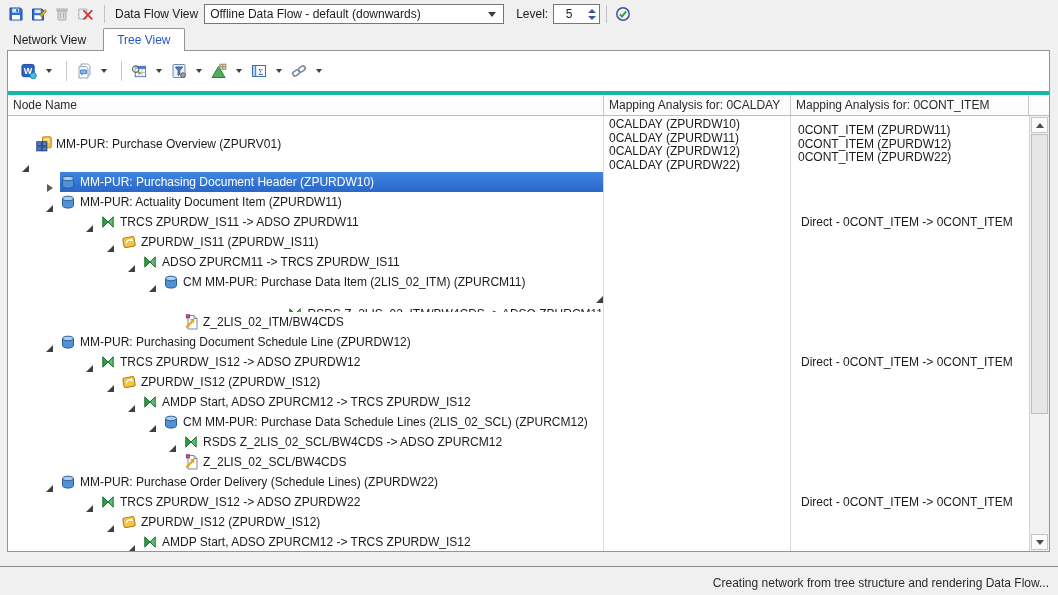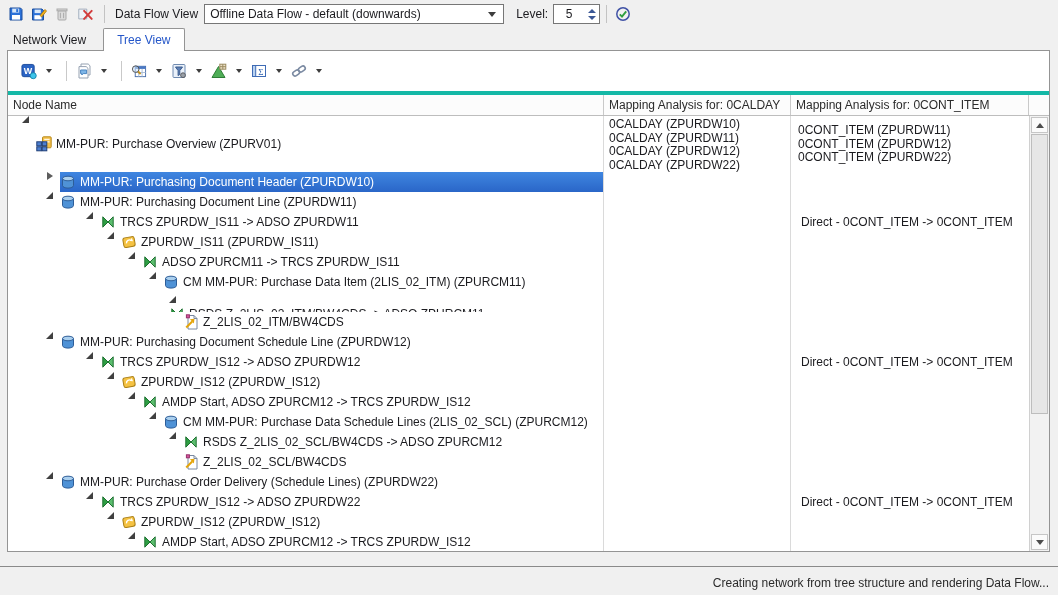--- a/index.html
+++ b/index.html
@@ -40,21 +40,21 @@
   .grid-header{display:flex;height:20px;border-bottom:1px solid #bdbdbd;background:#fcfcfc;}
   .gh-cell{box-sizing:border-box;border-right:1px solid #c9c9c9;padding:3px 0 0 5px;white-space:nowrap;overflow:hidden;color:#2b2b2b;}
   .gh-node{width:596px;}
   .gh-calday{width:187px;}
   .gh-cont{width:238px;}
   .gh-spacer{flex:1;border-right:none;}
   .grid-body{position:absolute;top:21px;left:0;right:20px;bottom:0;overflow:hidden;}
   .grid-row{display:flex;height:20px;}
   .grid-row.tall{height:56px;}
   .cell{box-sizing:border-box;}
-  .cell-node{width:596px;border-right:1px solid #dadada;display:flex;align-items:flex-start;overflow:hidden;}
+  .cell-node{width:596px;border-right:1px solid #dadada;display:flex;align-items:flex-end;overflow:hidden;}
   .cell-calday{width:187px;border-right:1px solid #dadada;overflow:hidden;}
   .cell-cont{flex:1;overflow:hidden;}
   .tall .cell-calday{padding-top:2px;}
   .tall .cell-cont{padding-top:8px;}
   .map-line{line-height:13.5px;padding-left:5px;white-space:nowrap;}
   .map-line.cont{padding-left:7px;}
   .note-line{line-height:20px;padding-left:10px;white-space:nowrap;}
 
   .expander{flex:0 0 14px;display:flex;align-items:center;}
   .expander.expanded::before{content:'';width:0;height:0;border-bottom:7px solid #404040;border-left:7px solid transparent;}
@@ -294,21 +294,21 @@
           <div class="grid-row">
             <div class="cell cell-node" style="padding-left: 38px;">
               <span class="expander expanded"></span>
               <span class="row-content">
                 <span class="icn">
                   <svg width="16" height="16" viewBox="0 0 16 16">
                     <path d="M2.5 4.5 v7 c0 1.5 2.5 2.6 5.5 2.6 s5.5 -1.1 5.5 -2.6 v-7" fill="#4f92d6" stroke="#2d5d98"></path>
                     <ellipse cx="8" cy="4.5" rx="5.5" ry="2.3" fill="#aacfee" stroke="#2d5d98"></ellipse>
                   </svg>
                 </span>
-                <span class="node-label">MM-PUR: Purchasing Document Line (ZPURDW11)</span>
+                <span class="node-label">MM-PUR: Actuality Document Item (ZPURDW11)</span>
               </span>
             </div>
             <div class="cell cell-calday"></div>
             <div class="cell cell-cont"></div>
           </div>
           <div class="grid-row">
             <div class="cell cell-node" style="padding-left: 78px;">
               <span class="expander expanded"></span>
               <span class="row-content">
                 <span class="icn">

